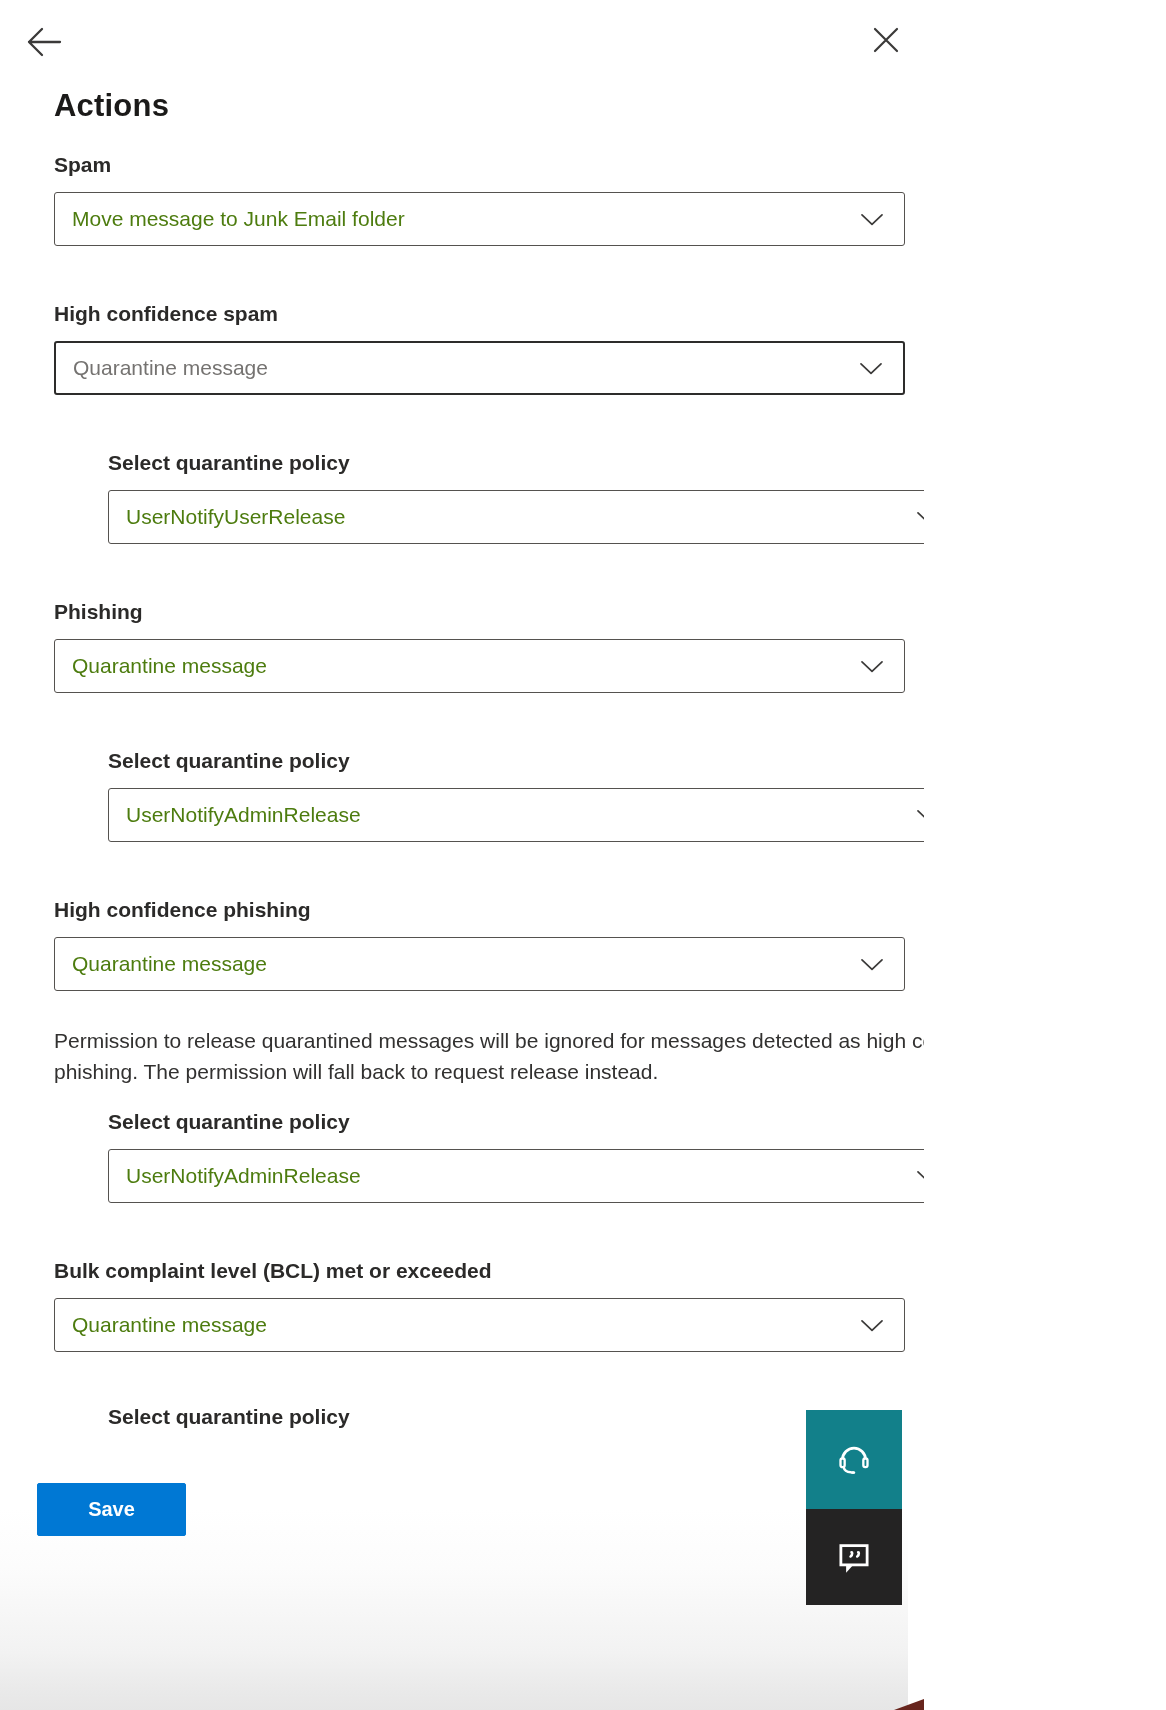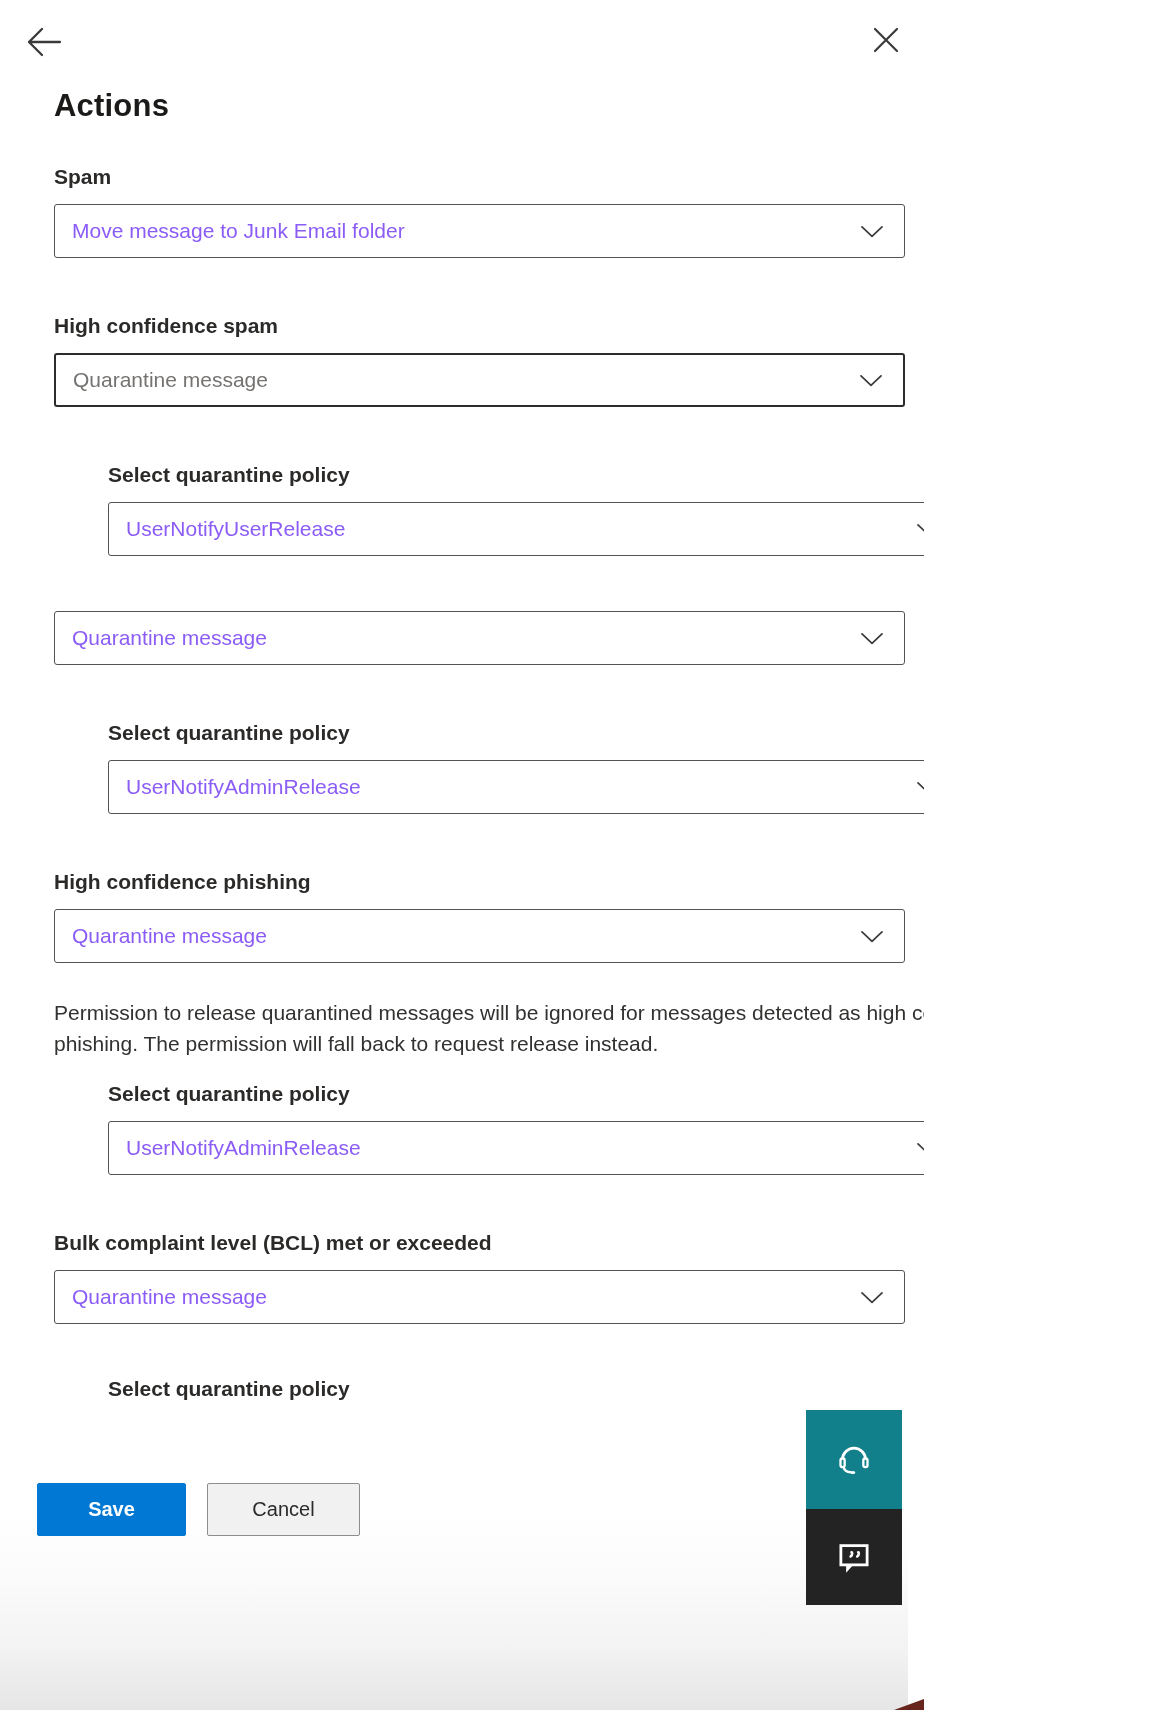--- a/index.html
+++ b/index.html
@@ -15,34 +15,34 @@
 
   
   .back-btn{position:absolute;left:22px;top:22px;width:44px;height:40px;display:flex;align-items:center;justify-content:center;background:none;border:none;cursor:pointer;padding:0;}
   .close-btn{position:absolute;right:21px;top:24px;width:34px;height:32px;display:flex;align-items:center;justify-content:center;background:none;border:none;cursor:pointer;padding:0;}
 
   
   .content{padding:88px 0 0 54px;}
   h1{margin:0;font-size:31px;line-height:36px;font-weight:700;color:#1b1a19;letter-spacing:.2px;}
 
   .group{margin-top:55px;width:851px;}
-  .group.first{margin-top:40px;}
+  .group.first{margin-top:28px;}
   .group.indent{margin-left:54px;width:853px;}
   .group.tight{margin-top:22px;}
 
   .field-label{font-size:21px;line-height:26px;font-weight:600;color:#2b2a29;margin-bottom:14px;}
 
   .dropdown{
     position:relative;height:54px;box-sizing:border-box;
     border:1.6px solid #55524f;border-radius:3px;background:#fff;
     display:flex;align-items:center;
     padding:0 52px 0 17px;cursor:pointer;
   }
   .dropdown.focused{border-color:#2d2c2b;border-width:2px;}
-  .dd-value{font-size:21px;color:#8b5cf6;white-space:nowrap;overflow:hidden;text-overflow:ellipsis;}
+  .dd-value{font-size:21px;color:#4d7c0f;white-space:nowrap;overflow:hidden;text-overflow:ellipsis;}
   .dd-value.muted{color:#757371;}
   .chev{position:absolute;right:21px;top:50%;transform:translateY(-42%);display:block;line-height:0;}
 
   .note{
     margin-top:34px;width:978px;
     font-size:21px;line-height:31px;color:#323130;font-weight:400;
   }
 
   .clipped-group{margin-top:52px;margin-left:54px;position:relative;z-index:1;}
 
@@ -125,20 +125,21 @@
         <span class="dd-value">UserNotifyUserRelease</span>
         <span class="chev">
           <svg width="22" height="12" viewBox="0 0 22 12" fill="none">
               <path d="M1 1 L11 10.5 L21 1" stroke="#3b3a39" stroke-width="1.7" fill="none" stroke-linecap="round" stroke-linejoin="round"></path>
             </svg>
         </span>
       </div>
     </div>
 
     <div class="group">
+      <div class="field-label">Phishing</div>
       <div class="dropdown" role="combobox">
         <span class="dd-value">Quarantine message</span>
         <span class="chev">
           <svg width="22" height="12" viewBox="0 0 22 12" fill="none">
               <path d="M1 1 L11 10.5 L21 1" stroke="#3b3a39" stroke-width="1.7" fill="none" stroke-linecap="round" stroke-linejoin="round"></path>
             </svg>
         </span>
       </div>
     </div>
 
@@ -192,21 +193,20 @@
       </div>
     </div>
 
     <div class="clipped-group">
       <div class="field-label">Select quarantine policy</div>
     </div>
   </div>
 
   <div class="footer">
     <button class="btn btn-save">Save</button>
-    <button class="btn btn-cancel">Cancel</button>
   </div>
 
   <button class="float-btn help-btn" aria-label="Help">
     <span style="line-height:0;">
       <svg width="40" height="40" viewBox="0 0 24 24" fill="none">
         <path d="M5.1 13.5 V11.8 a6.9 6.9 0 0 1 13.8 0 V13.5" stroke="#ffffff" stroke-width="1.7" fill="none" stroke-linecap="round"></path>
         <rect x="3.9" y="11.1" width="2.5" height="5.2" rx="1.1" fill="#12808a" stroke="#ffffff" stroke-width="1.4"></rect>
         <rect x="17.6" y="11.1" width="2.5" height="5.2" rx="1.1" fill="#12808a" stroke="#ffffff" stroke-width="1.4"></rect>
         <path d="M5.8 16.3 q0.6 2.8 4.3 3.1" stroke="#ffffff" stroke-width="1.5" fill="none" stroke-linecap="round"></path>
         <ellipse cx="11.4" cy="19.5" rx="1.4" ry="0.9" fill="#ffffff"></ellipse>

